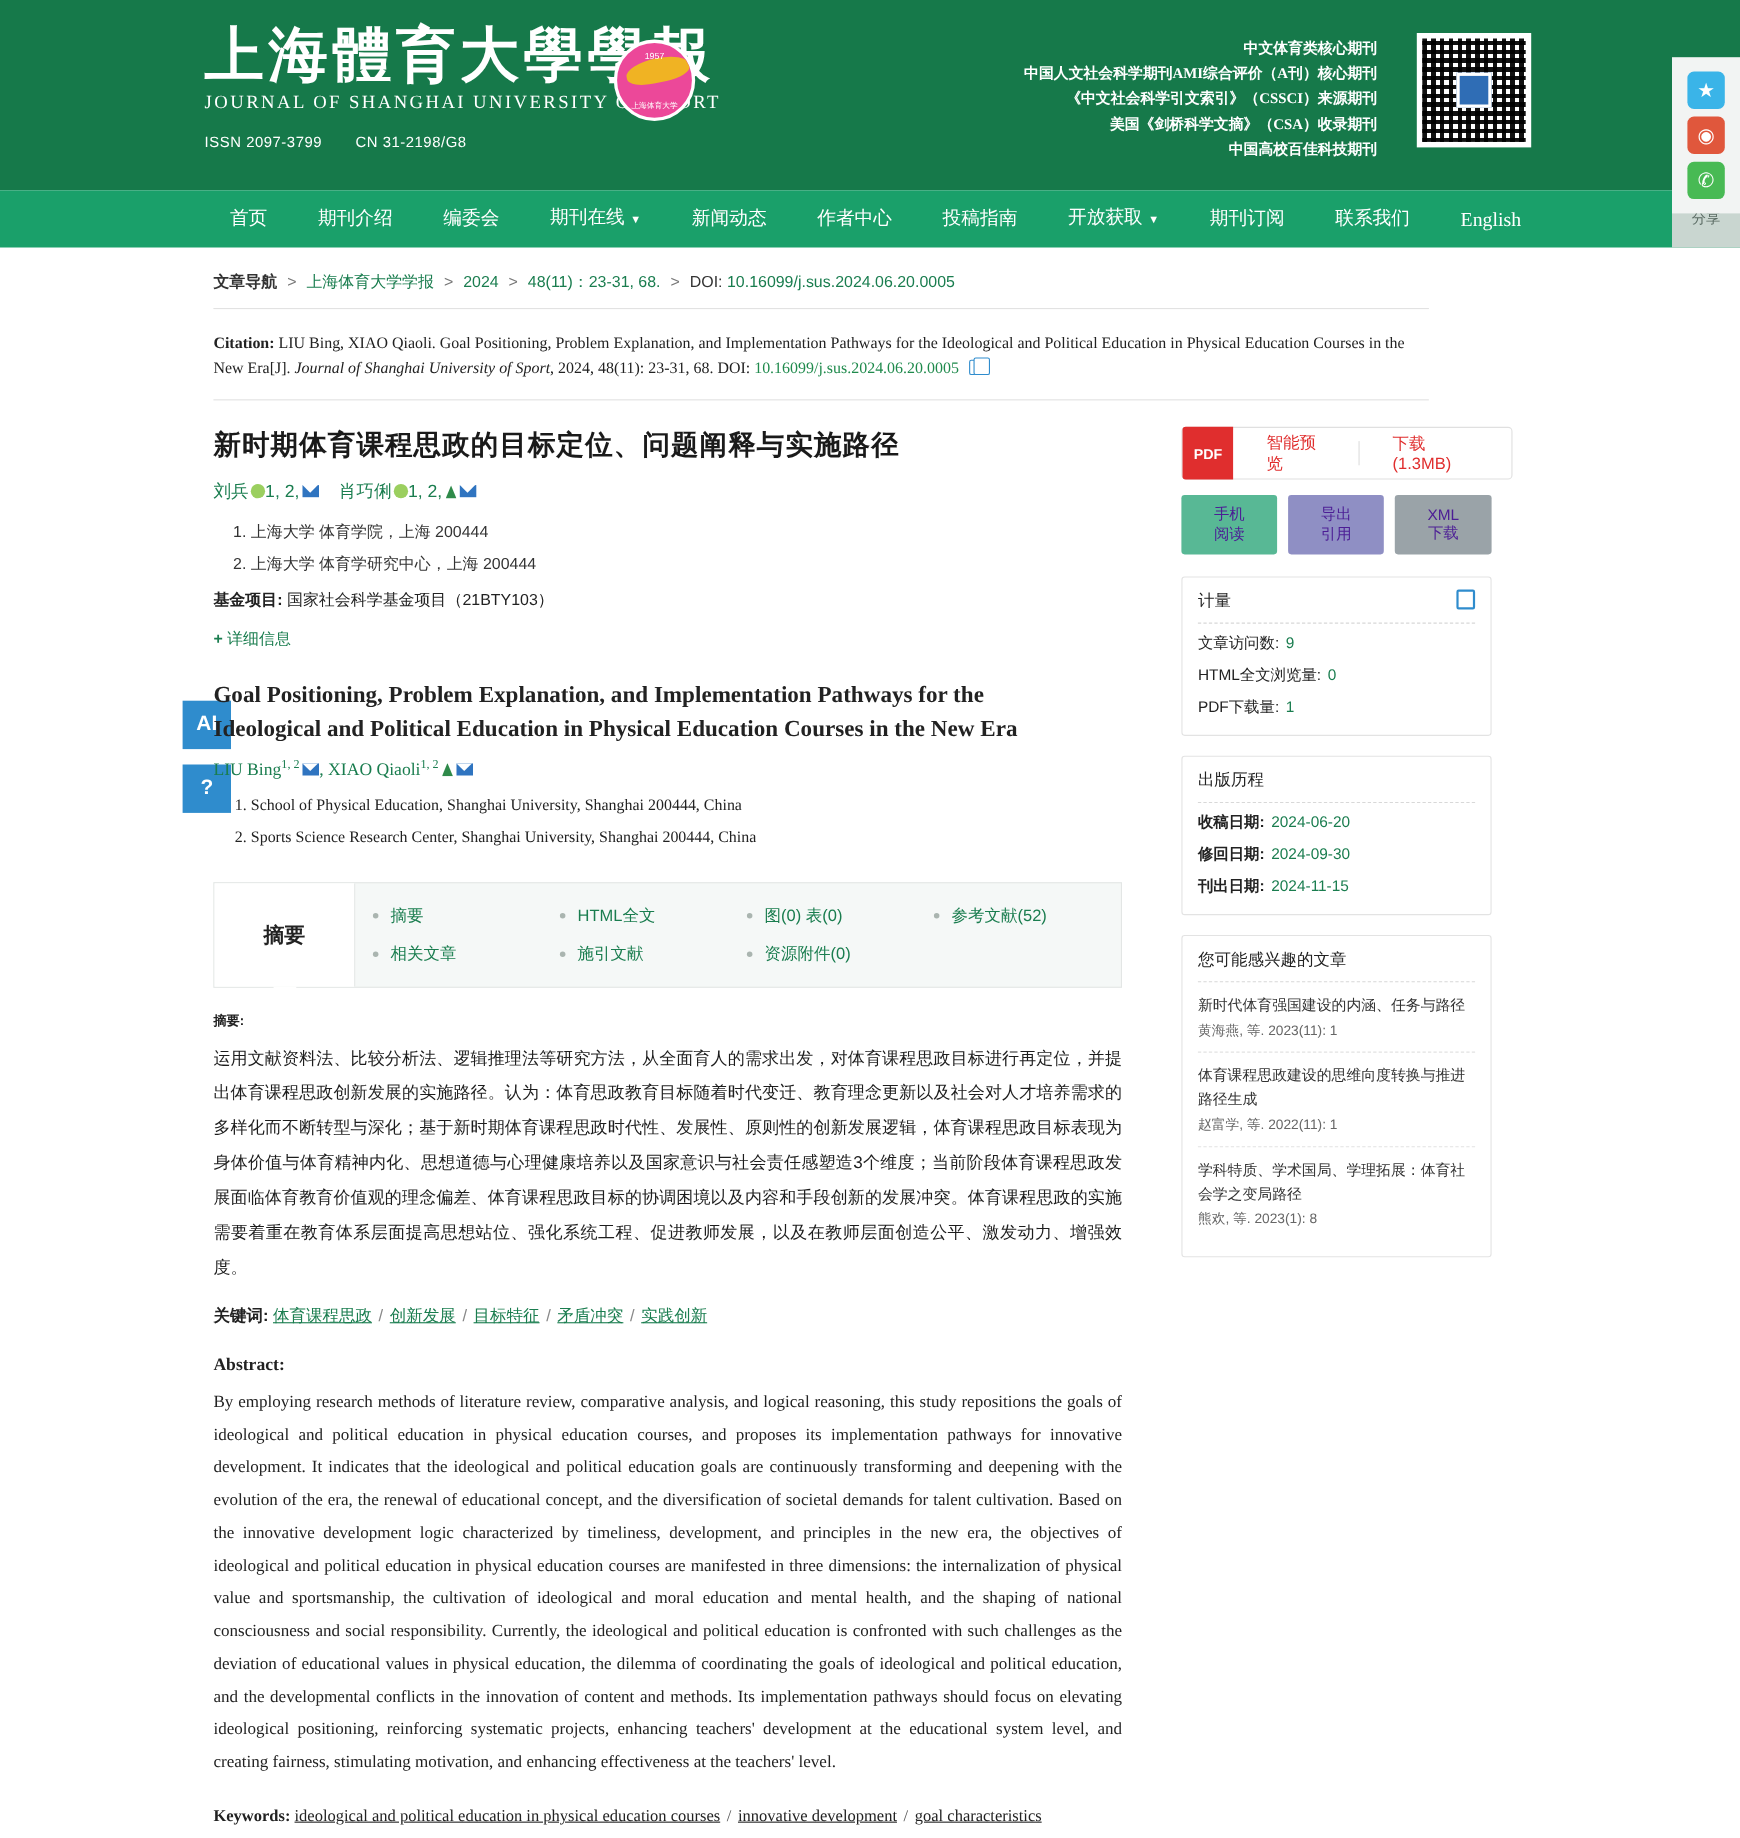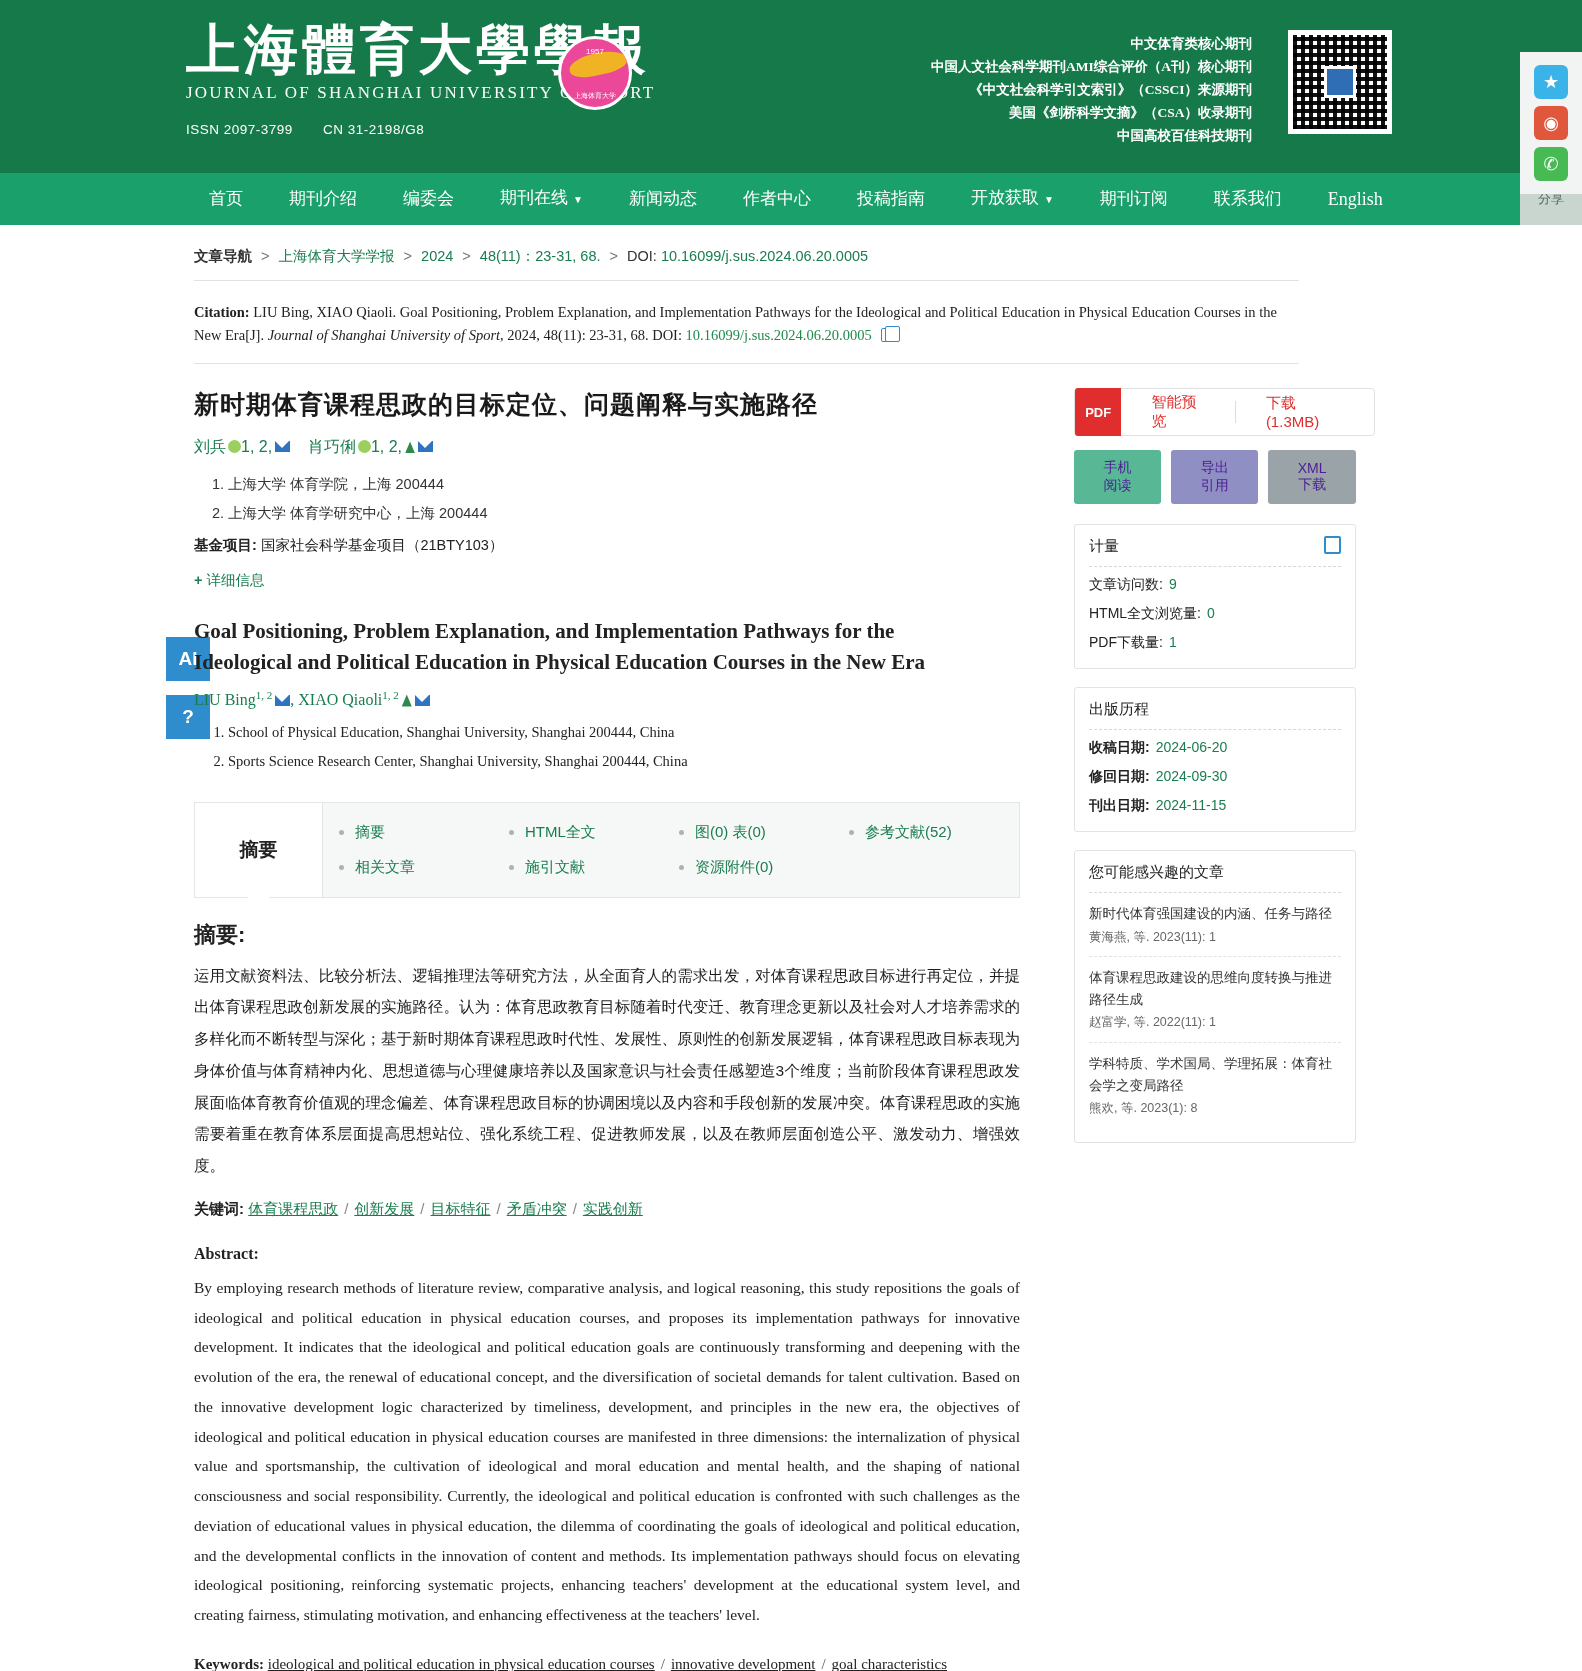--- a/index.html
+++ b/index.html
@@ -353,21 +353,21 @@
   .tab-grid a { color: #1a7d4f; position: relative; padding-left: 16px; }
   .tab-grid a::before {
     content: "";
     position: absolute;
     left: 0; top: 7px;
     width: 5px; height: 5px;
     border-radius: 50%;
     background: #aab5b0;
   }
 
-  .sec-head { font-weight: bold; font-size: 22px; margin: 22px 0 10px; }
+  .sec-head { font-weight: bold; font-size: 12px; margin: 22px 0 10px; }
   .abs-cn {
     font-size: 15.5px;
     line-height: 2.05;
     text-align: justify;
     width: 826px;
     color: #1d1d1d;
   }
   .kw-cn { margin: 18px 0 0; font-size: 15px; }
   .kw-cn b { font-weight: bold; }
   .kw-cn a { color: #1a7d4f; text-decoration: underline; }

